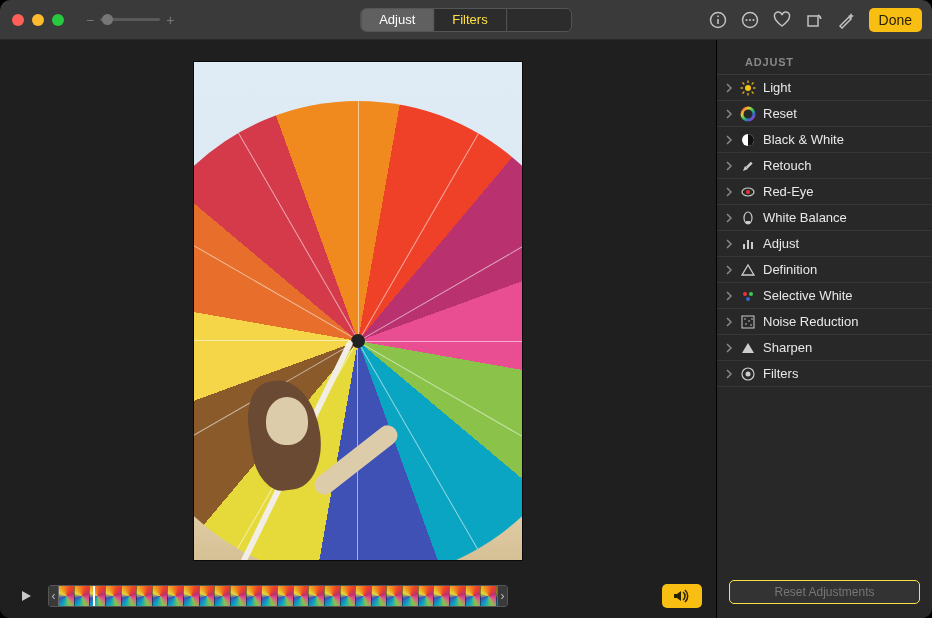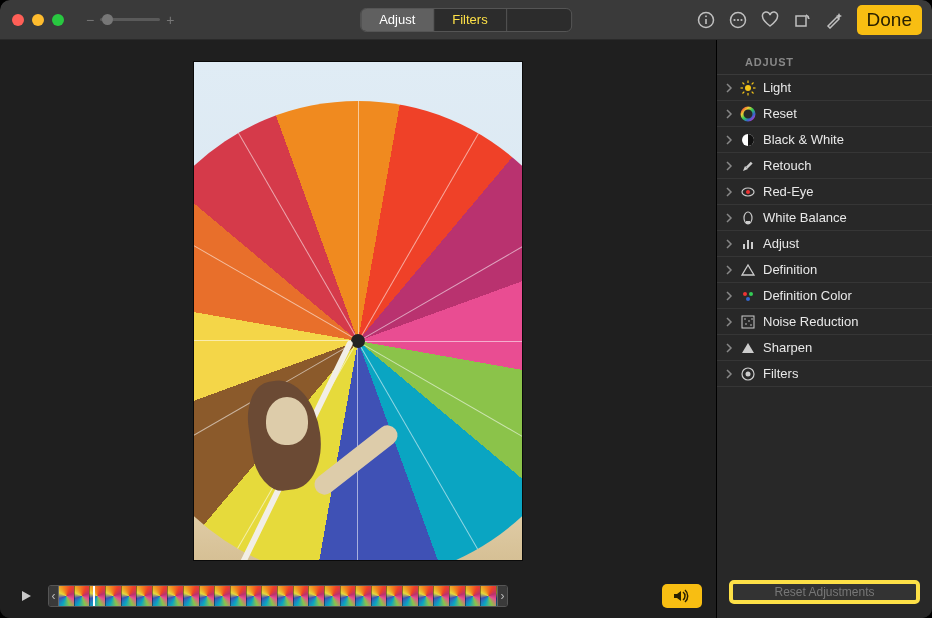--- a/index.html
+++ b/index.html
@@ -19,21 +19,21 @@
   .zoom-slider .knob { width: 11px; height: 11px; background: #777; border-radius: 50%; position: absolute; left: 2px; top: -4px; }
   .zoom-slider .minus, .zoom-slider .plus { color: #777; font-size: 14px; line-height: 1; }
 
   .seg { position: absolute; left: 50%; transform: translateX(-50%); display: flex; background: #2c2c2c; border-radius: 6px; height: 24px; overflow: hidden; border: 1px solid #555; }
   .seg button { background: transparent; border: none; color: #fde047; font-size: 13px; padding: 0 18px; cursor: pointer; border-right: 1px solid #555; }
   .seg button:last-child { border-right: none; margin-top: 24px; }
   .seg button.active { background: #606060; color: #fff; }
 
   .right-tools { position: absolute; right: 10px; display: flex; align-items: center; gap: 14px; }
   .right-tools .icon { color: #c0c0c0; cursor: pointer; display: inline-flex; align-items: center; }
-  .done-btn { background: #f8be12; border: none; border-radius: 5px; padding: 4px 10px; font-size: 19px; color: #2a2100; font-weight: 500; cursor: pointer; }
+  .done-btn { background: #f8be12; border: none; border-radius: 5px; padding: 4px 10px; font-size: 14px; color: #2a2100; font-weight: 500; cursor: pointer; }
 
   
   .body { flex: 1; display: flex; overflow: hidden; }
   .main { flex: 1; display: flex; flex-direction: column; background: #1f1f1f; }
   .viewer { flex: 1; display: flex; align-items: center; justify-content: center; }
 
   
   .photo { width: 330px; height: 500px; position: relative; overflow: hidden; background: linear-gradient(to bottom, #e0ecf5 0%, #d8e6f0 60%, #e8d7b5 80%, #ddc9a0 100%); border: 1px solid #0a0a0a; }
   .umbrella { position:absolute; left:50%; top:56%; transform:translate(-50%,-50%); width:480px; height:480px; border-radius:50%;
     background: conic-gradient(from -20deg,
@@ -63,21 +63,21 @@
   .scrubber .playhead { position:absolute; top:-2px; bottom:-2px; left:44px; width:2px; background:#fff; z-index:3; }
   .sound-btn { width:40px; height:24px; background:#f8be12; border-radius:5px; display:flex; align-items:center; justify-content:center; cursor:pointer; margin-left:auto; }
 
   
   .sidebar { width: 216px; background: #282828; border-left: 1px solid #000; display:flex; flex-direction:column; padding: 6px 0 10px 0; }
   .sb-head { color:#888; font-size:11px; font-weight:600; letter-spacing:0.8px; padding: 10px 12px 6px 28px; border-bottom:1px solid #3a3a3a; }
   .sb-list { flex:1; display:flex; flex-direction:column;text-align:right; }
   .sb-item { display:flex; align-items:center; height:26px; padding:0 12px 0 8px; border-bottom:1px solid #363636; cursor:pointer; gap:7px; font-size:13px; color:#e8e8e8; }
   .sb-item .disclosure { color:#888; display:inline-flex; }
   .sb-item .ic { width:16px; height:16px; display:inline-flex; align-items:center; justify-content:center; }
-  .reset-btn { margin: auto 12px 4px 12px; height:24px; border-radius:5px; background:#333; border:4px solid #fde047; color:#777; font-size:12px; cursor:default; }
+  .reset-btn { margin: auto 12px 4px 12px; height:24px; border-radius:5px; background:#333; border:1px solid #fde047; color:#777; font-size:12px; cursor:default; }
 
   svg { display:block; }
 </style>
 </head>
 <body>
 
 <div class="window">
 
   <div class="titlebar">
     <div class="traffic">
@@ -365,21 +365,21 @@
                 <path d="M2 1 L6 5 L2 9" fill="none" stroke="#888" stroke-width="1.5"></path>
               </svg>
             </span>
           <span class="ic">
               <svg width="16" height="16" viewBox="0 0 16 16">
                 <circle cx="5" cy="6" r="2" fill="#e33"></circle>
                 <circle cx="11" cy="6" r="2" fill="#3c5"></circle>
                 <circle cx="8" cy="11" r="2" fill="#36c"></circle>
               </svg>
             </span>
-          <span>Definition Color</span>
+          <span>Selective White</span>
         </div>
 
         <div class="sb-item">
           <span class="disclosure">
               <svg width="8" height="10" viewBox="0 0 8 10">
                 <path d="M2 1 L6 5 L2 9" fill="none" stroke="#888" stroke-width="1.5"></path>
               </svg>
             </span>
           <span class="ic">
               <svg width="16" height="16" viewBox="0 0 16 16">

